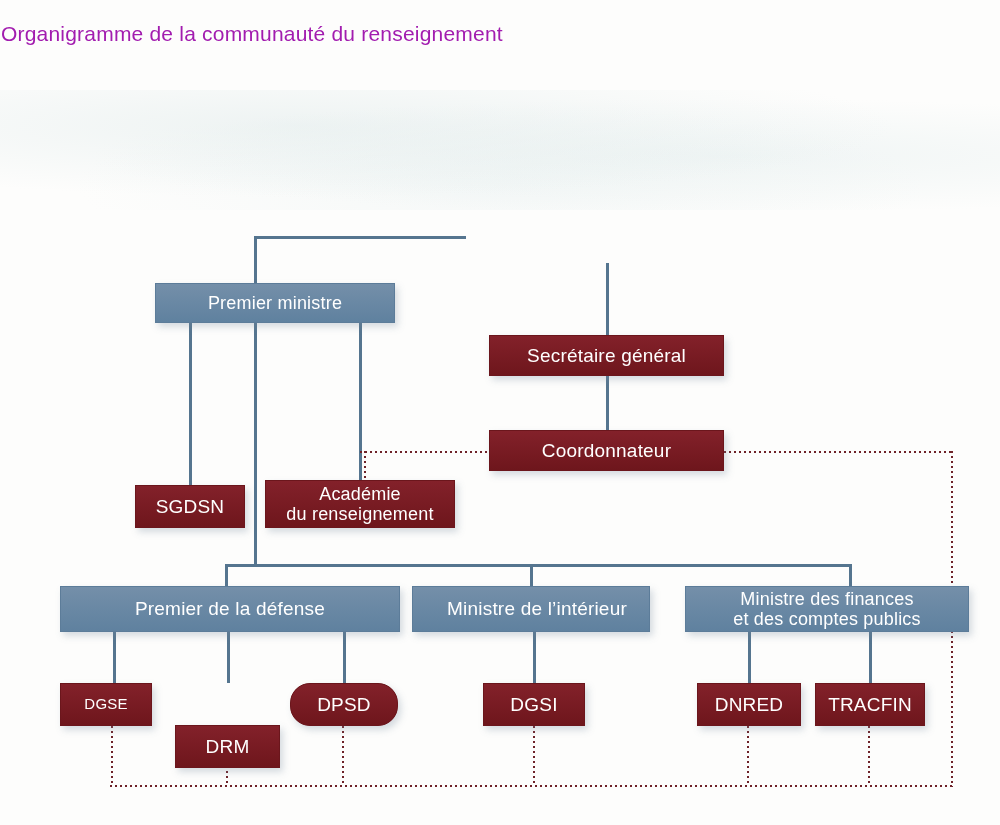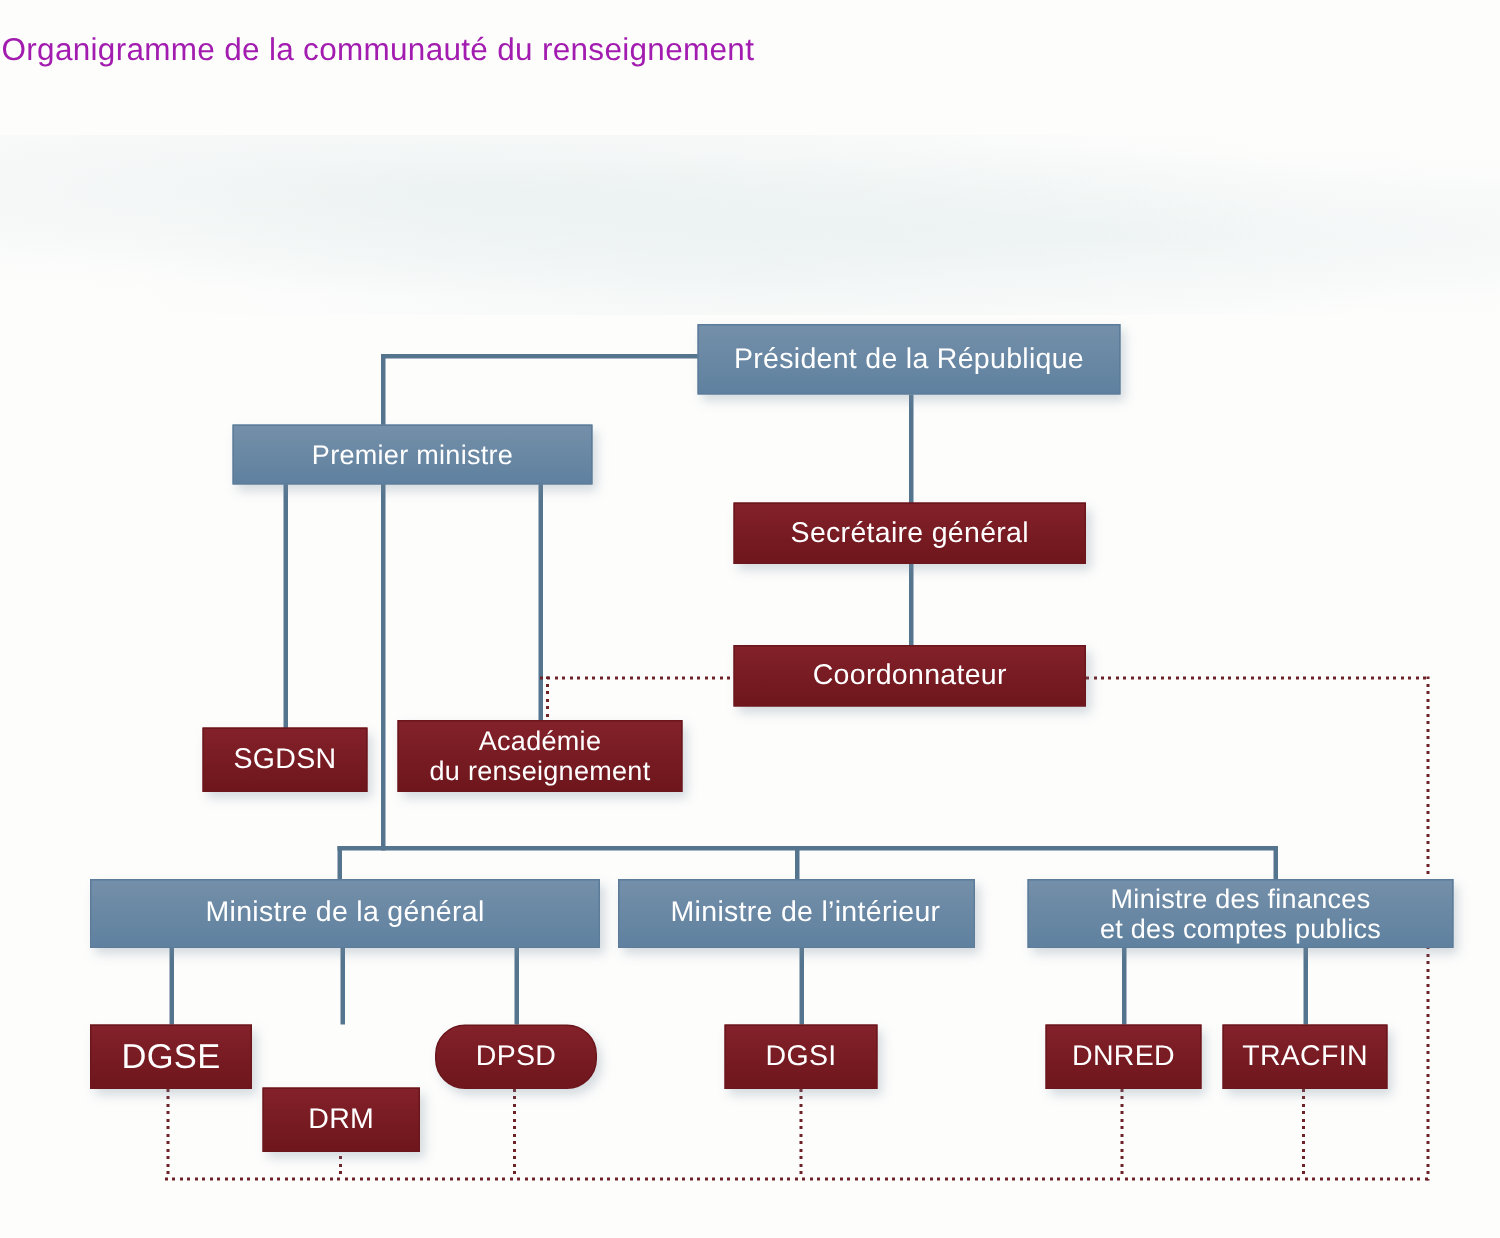--- a/index.html
+++ b/index.html
@@ -135,23 +135,20 @@
     <div class="dot-v" style="left:951px; top:451px; height:336px;"></div>
     <div class="dot-h" style="left:110px; top:785px; width:843px;"></div>
 
     <div class="dot-v" style="left:111px; top:726px; height:60px;"></div>
     <div class="dot-v" style="left:226px; top:726px; height:60px;"></div>
     <div class="dot-v" style="left:342px; top:726px; height:60px;"></div>
     <div class="dot-v" style="left:533px; top:726px; height:60px;"></div>
     <div class="dot-v" style="left:747px; top:726px; height:60px;"></div>
     <div class="dot-v" style="left:868px; top:726px; height:60px;"></div>
 
-    <div class="node blue" style="left:465px; top:216px; width:282px; height:47px; font-size:19px;">
-      <span>Président de la République</span>
-    </div>
 
     <div class="node blue" style="left:155px; top:283px; width:240px; height:40px; font-size:18px;">
       <span>Premier ministre</span>
     </div>
 
     <div class="node red" style="left:489px; top:335px; width:235px; height:41px; font-size:19px;">
       <span>Secrétaire général</span>
     </div>
 
     <div class="node red" style="left:489px; top:430px; width:235px; height:41px; font-size:19px;">
@@ -161,33 +158,33 @@
     <div class="node red" style="left:135px; top:485px; width:110px; height:43px; font-size:19px;">
       <span>SGDSN</span>
     </div>
 
     <div class="node red" style="left:265px; top:480px; width:190px; height:48px; font-size:18px; flex-direction:column;">
       <span>Académie</span>
       <span>du renseignement</span>
     </div>
 
     <div class="node blue" style="left:60px; top:586px; width:340px; height:46px; font-size:19px;">
-      <span>Ministre de la général</span>
+      <span>Premier de la défense</span>
     </div>
 
     <div class="node blue" style="left:412px; top:586px; width:238px; height:46px; font-size:19px;padding-left:12px;">
       <span>Ministre de l’intérieur</span>
     </div>
 
     <div class="node blue" style="left:685px; top:586px; width:284px; height:46px; font-size:18px; flex-direction:column;">
       <span>Ministre des finances</span>
       <span>et des comptes publics</span>
     </div>
 
-    <div class="node red" style="left:60px; top:683px; width:108px; height:43px; font-size:23px;">
+    <div class="node red" style="left:60px; top:683px; width:92px; height:43px; font-size:15px;">
       <span>DGSE</span>
     </div>
 
     <div class="node red" style="left:175px; top:683px; width:105px; height:43px; font-size:19px;margin-top:42px;">
       <span>DRM</span>
     </div>
 
     <div class="node red" style="left:290px; top:683px; width:108px; height:43px; font-size:19px;border-radius:20px;">
       <span>DPSD</span>
     </div>

